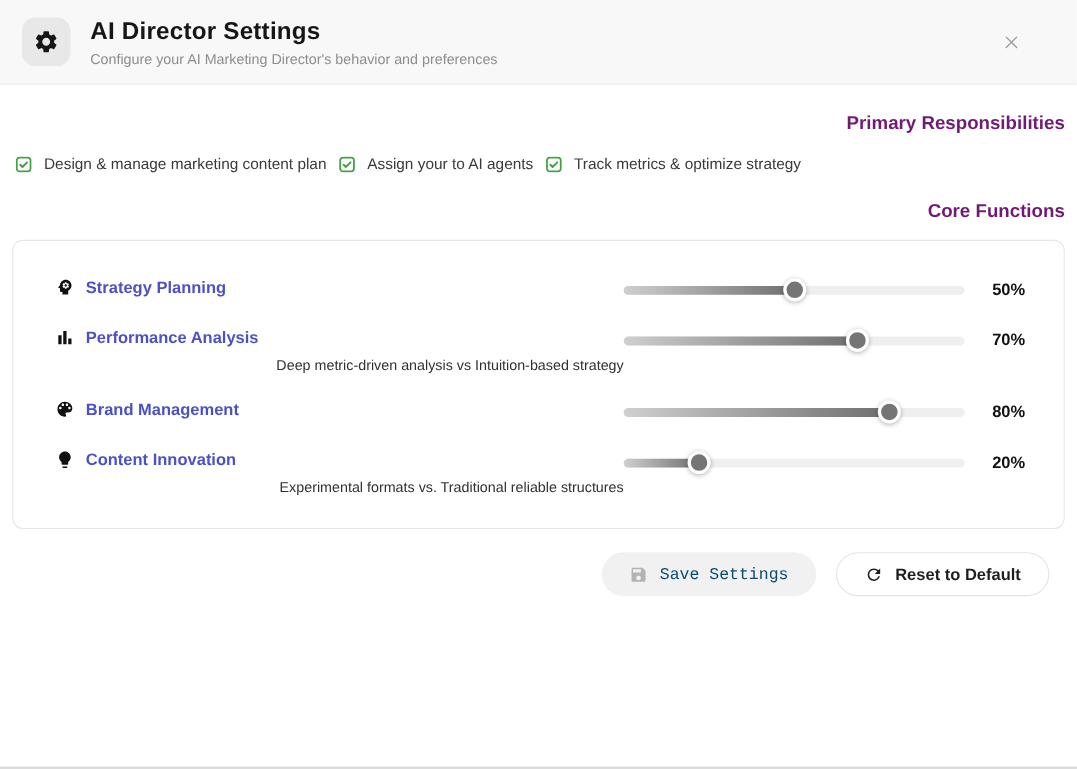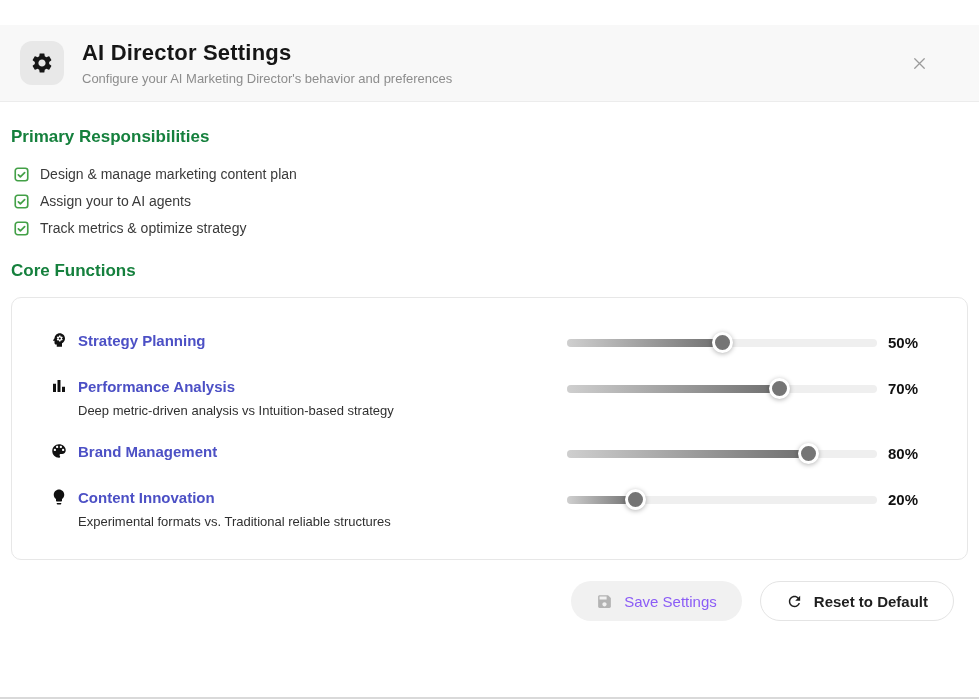--- a/index.html
+++ b/index.html
@@ -1,54 +1,54 @@
 <!DOCTYPE html>
 <html><head>
 <meta charset="utf-8">
 <style>
   html,body{margin:0;padding:0;background:#fff;}
   body{font-family:"Liberation Sans",sans-serif;-webkit-font-smoothing:antialiased;}
-  .modal{width:979px;height:699px;box-sizing:border-box;background:#fff;position:relative;overflow:hidden;border-bottom:2px solid #d9d9d9;padding-top:25px;}
+  .modal{width:979px;height:699px;box-sizing:border-box;background:#fff;position:relative;overflow:hidden;border-bottom:2px solid #d9d9d9;padding-top:0;}
   
   .dlg-header{height:77px;background:#f8f8f8;border-bottom:1px solid #ececec;display:flex;align-items:center;padding:0 20px;box-sizing:border-box;}
   .icon-tile{width:44px;height:44px;border-radius:12px;background:#e8e8e8;display:flex;align-items:center;justify-content:center;margin-right:18px;flex:none;}
   .icon-tile svg{width:24px;height:24px;fill:#161616;}
   .header-text h1{margin:0;font-size:22px;font-weight:700;color:#161616;letter-spacing:.2px;}
   .header-text p{margin:5px 0 0;font-size:13px;color:#8d8d8d;text-align:right;}
   .close-btn{margin-left:auto;margin-right:26px;background:none;border:none;cursor:pointer;padding:4px;line-height:0;}
   .close-btn svg{width:19px;height:19px;stroke:#9b9b9b;}
   
   .content{padding:0 11px;}
-  .section-title{font-size:17px;font-weight:700;color:#15803d;margin:25px 0 0;}
-  .checklist{display:flex;flex-direction:column;gap:11px;margin:19px 0 4px 3px;}
+  .section-title{font-size:17px;font-weight:700;color:#701a75;margin:25px 0 0;text-align:right;}
+  .checklist{display:flex;flex-direction:row;gap:11px;margin:19px 0 4px 3px;}
   .check-item{display:flex;align-items:center;gap:11px;cursor:pointer;}
   .checkbox{line-height:0;}
   .checkbox svg{width:15px;height:15px;}
   .check-label{font-size:14px;color:#3a3a3a;}
   
   .card{border:1px solid #e7e7e7;border-radius:10px;margin-top:16px;padding:33px 20px 6px 38px;box-sizing:border-box;}
-  .fn-row{display:flex;align-items:flex-start;margin-bottom:24px;}
+  .fn-row{display:flex;align-items:flex-start;margin-bottom:24px;text-align:right;}
   .fn-left{flex:1;min-width:0;}
   .fn-title-line{display:flex;align-items:center;gap:10px;}
   .fn-icon{line-height:0;flex:none;}
   .fn-icon svg{width:18px;height:18px;fill:#111;}
   .fn-title{font-size:15px;font-weight:700;color:#4c50c5;}
   .fn-desc{margin:8px 0 0 28px;font-size:13px;color:#303030;}
   .fn-right{width:380px;flex:none;display:flex;align-items:center;gap:11px;padding-top:1px;}
   .slider{position:relative;width:310px;height:21px;flex:none;cursor:pointer;}
   .slider-track{position:absolute;top:7px;left:0;right:0;height:8px;border-radius:4px;background:#efefef;}
   .slider-fill{position:absolute;top:7px;left:0;height:8px;border-radius:4px;background:linear-gradient(90deg,#cfcfcf,#6e6e6e);}
   .slider-thumb{position:absolute;top:0;width:21px;height:21px;border-radius:50%;background:#757575;border:3px solid #fff;box-sizing:border-box;box-shadow:0 1px 5px rgba(0,0,0,.3);}
   .fn-value{font-size:15px;font-weight:700;color:#111;width:44px;}
   
   .footer{display:flex;justify-content:flex-end;gap:18px;padding:21px 14px 0 0;}
   .btn{display:inline-flex;align-items:center;gap:11px;height:40px;padding:0 25px;border-radius:20px;font-size:15px;font-family:inherit;cursor:pointer;line-height:1;}
   .btn-icon{line-height:0;}
   .btn svg{width:17px;height:17px;}
-  .btn-save{background:#f1f1f1;border:none;color:#8b5cf6;}
+  .btn-save{background:#f1f1f1;border:none;color:#0c4a6e;font-family:Liberation Mono, monospace;}
   .btn-save svg{fill:#b3b3b3;}
   .btn-reset{background:#fff;border:1px solid #e4e4e4;color:#1f1f1f;font-weight:700;}
   .btn-reset svg{fill:#1f1f1f;}
 </style>
 </head>
 <body>
 
 <div class="modal">
 
   <header class="dlg-header">

